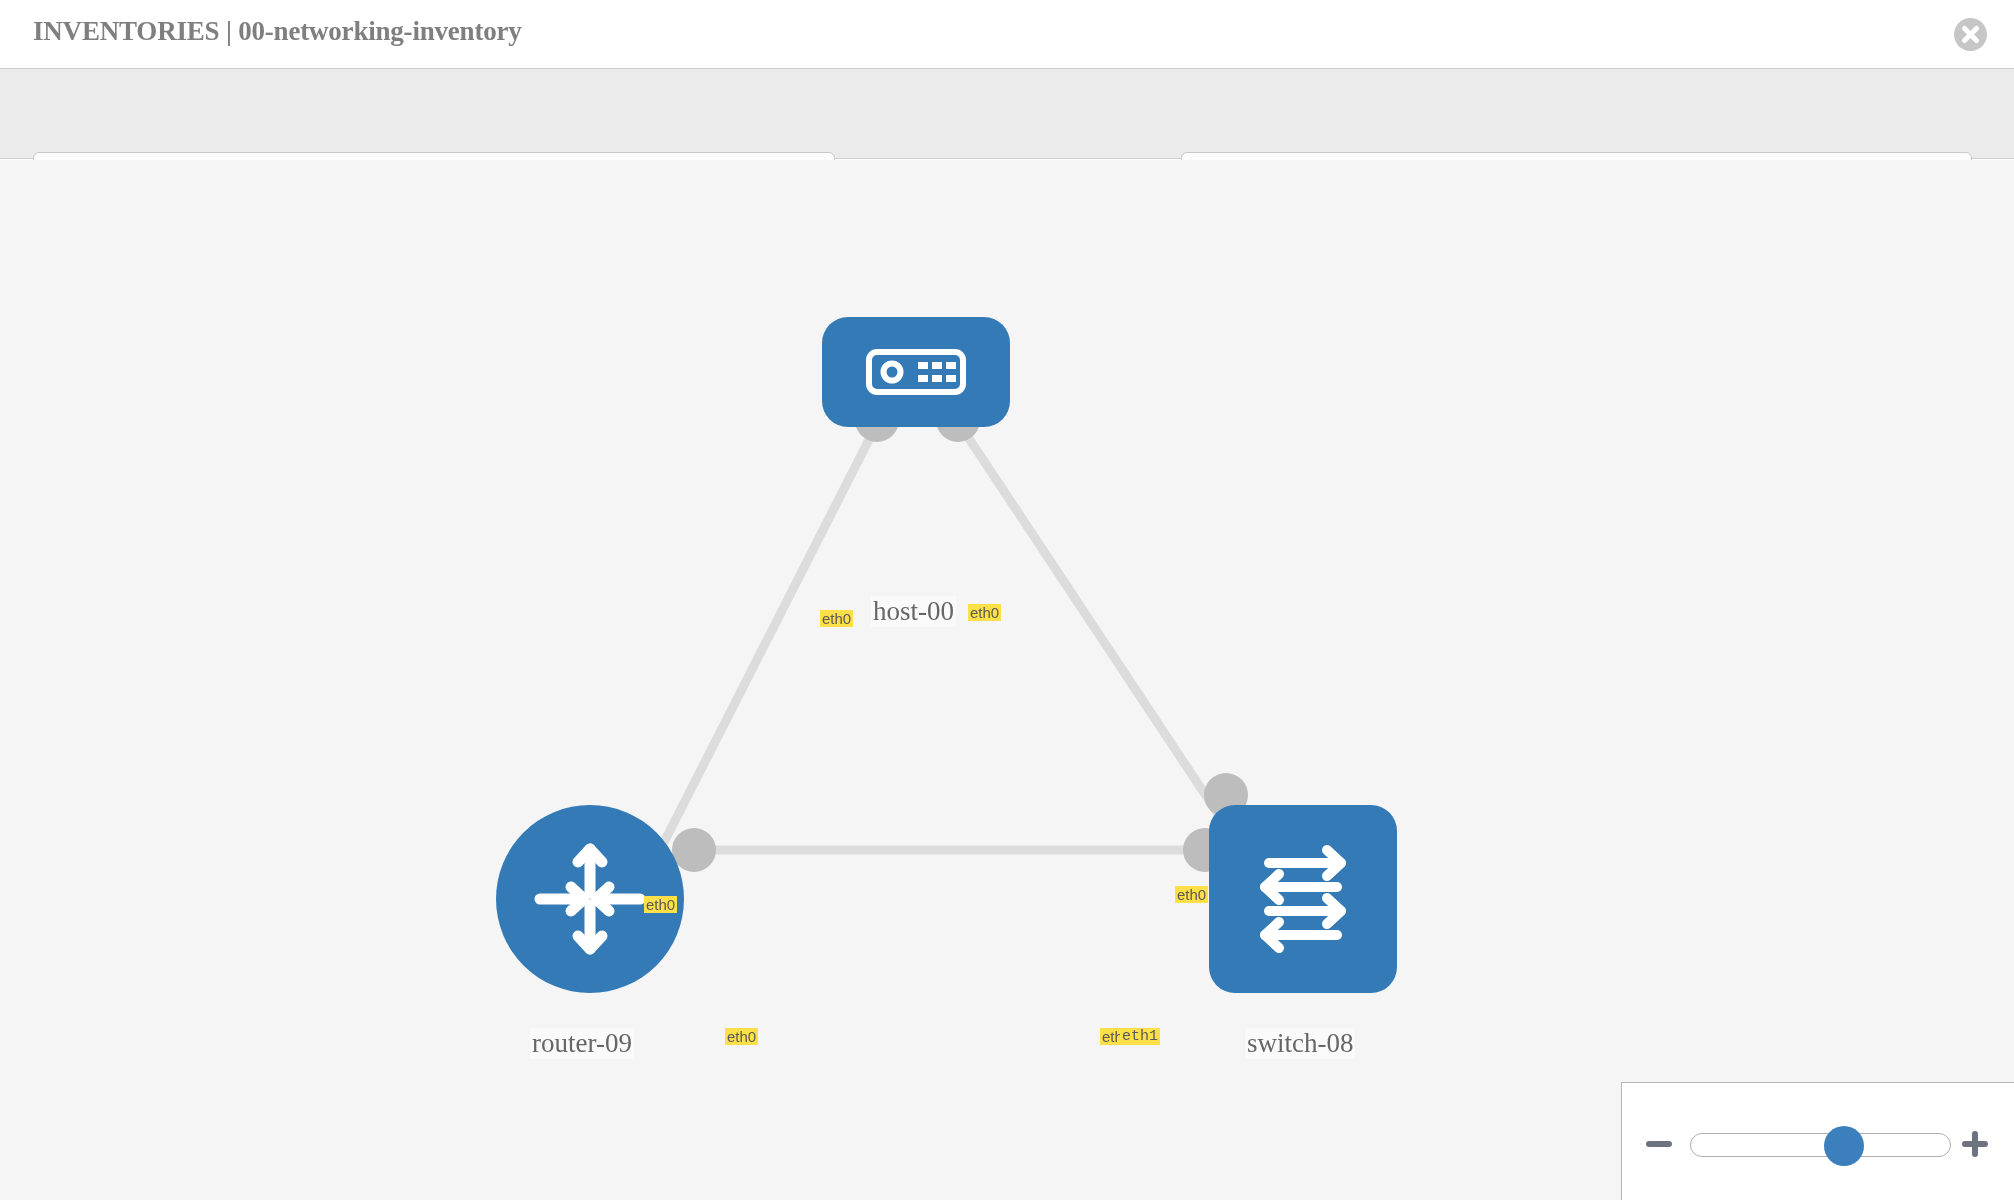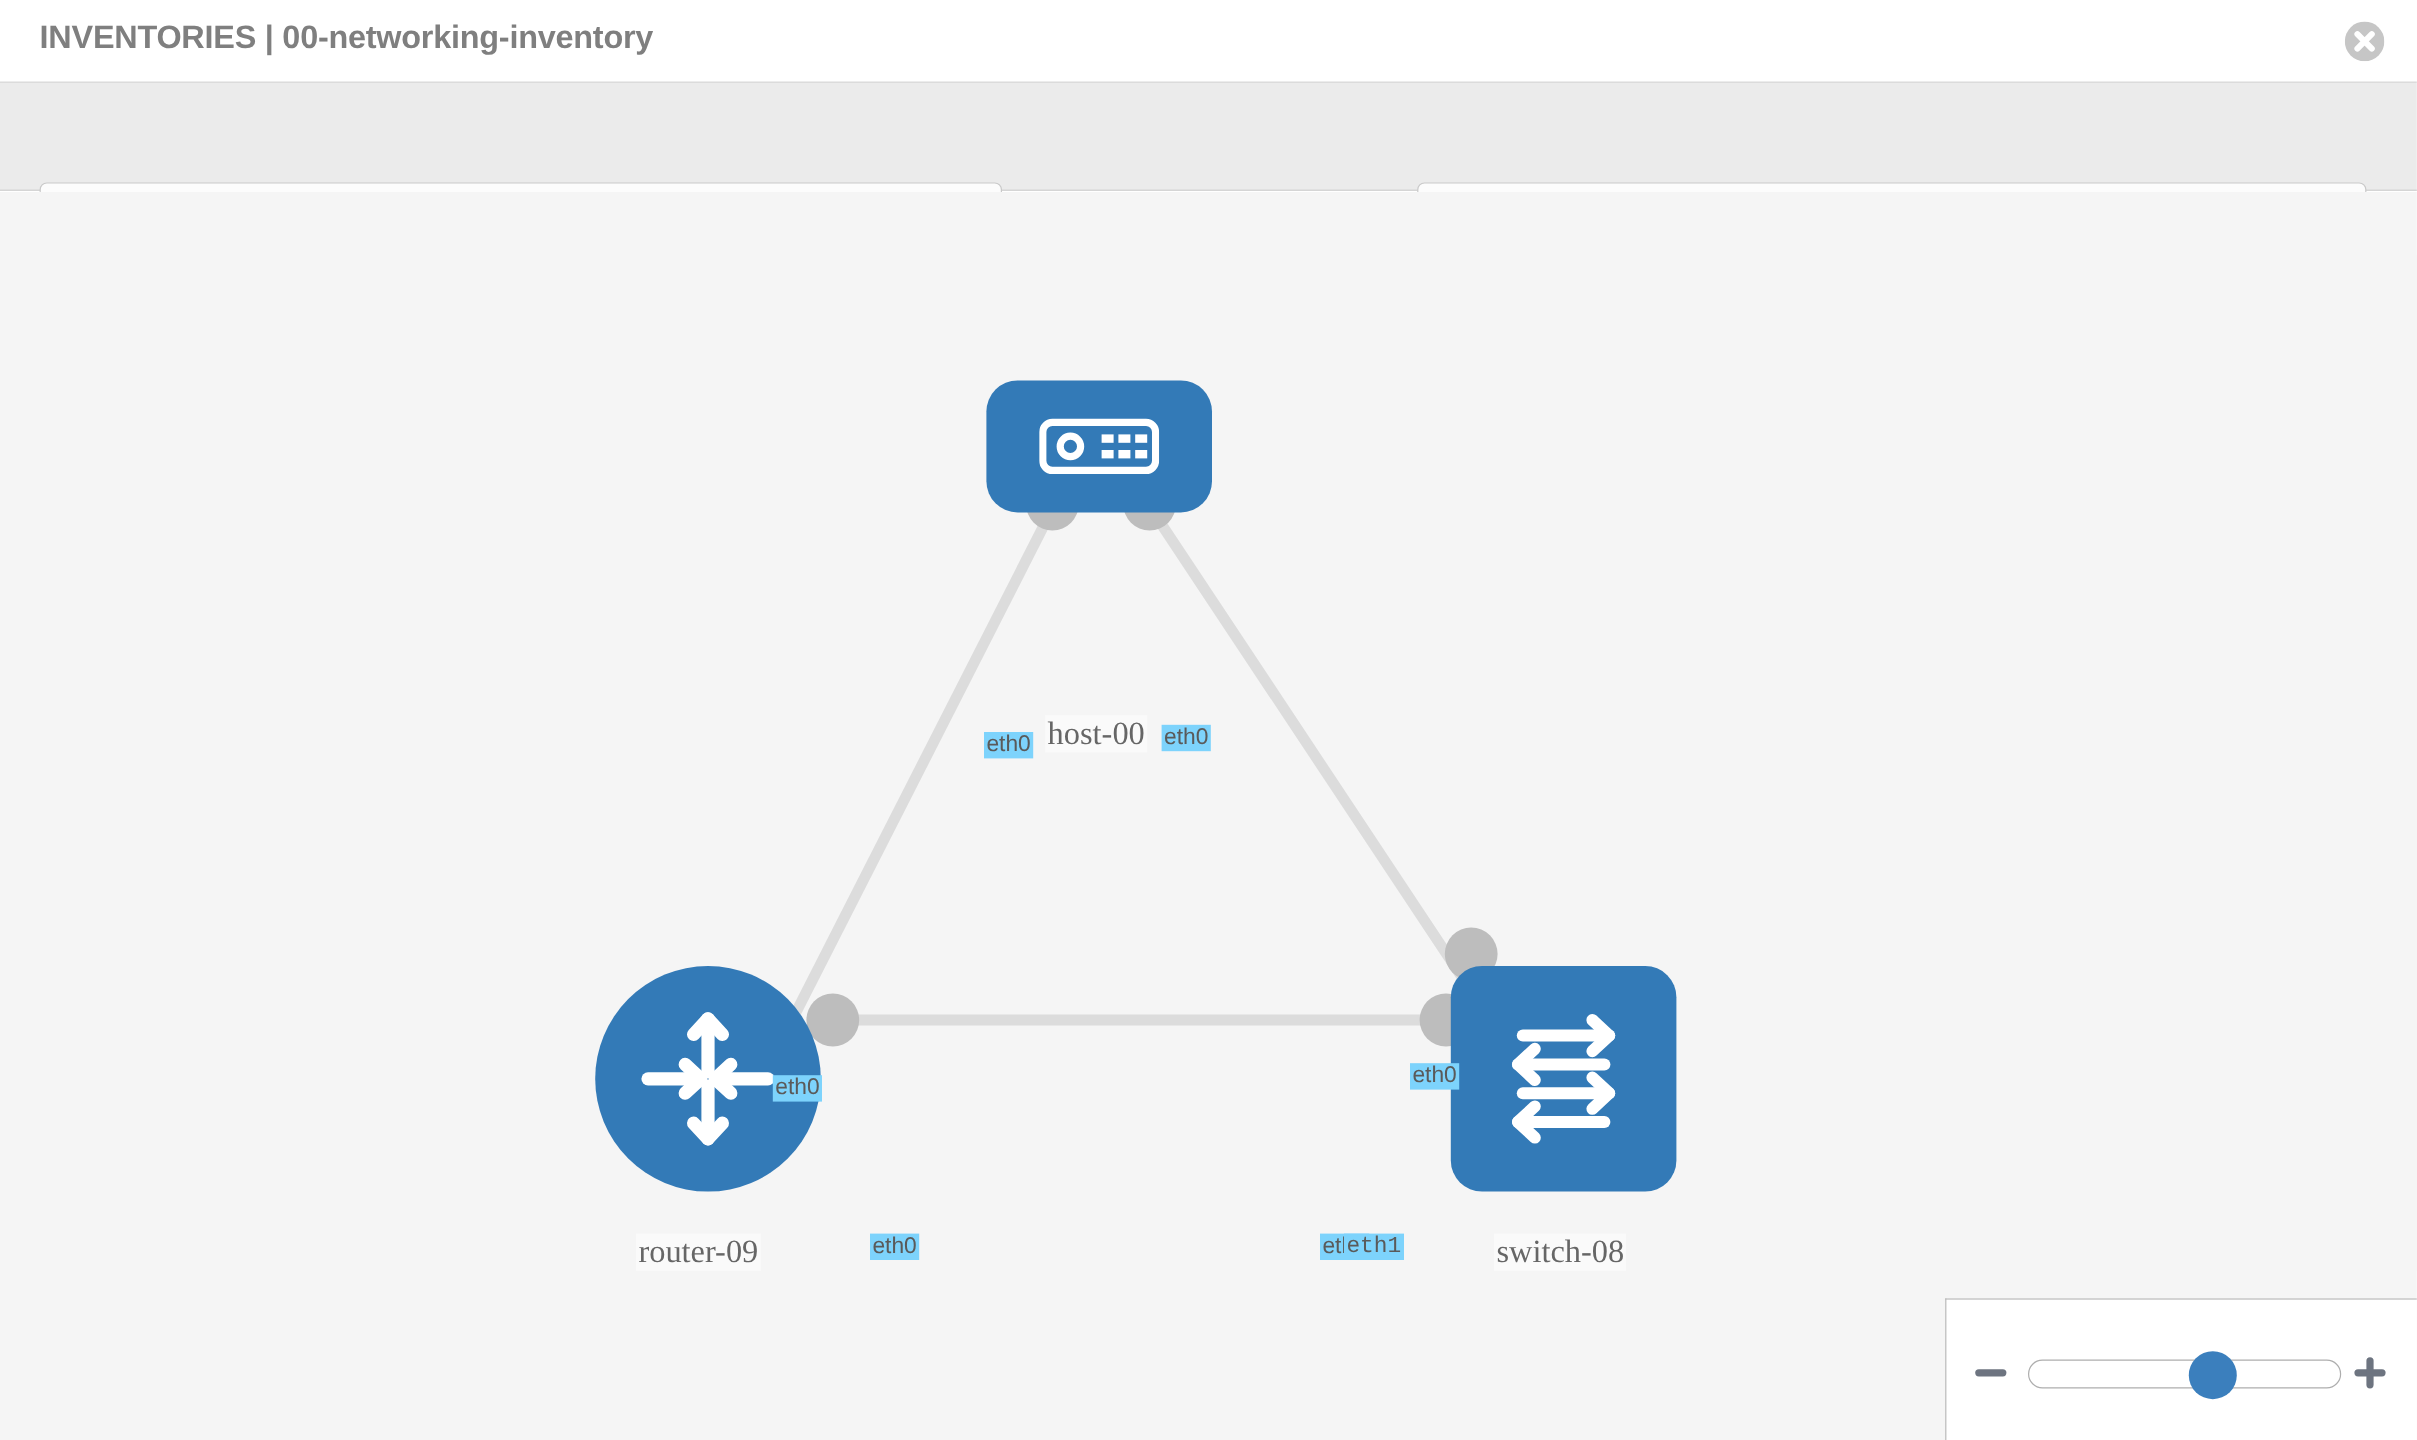--- a/index.html
+++ b/index.html
@@ -11,20 +11,21 @@
     background: #ffffff;
     font-family: "Liberation Sans", sans-serif;
   }
 
   
   #titlebar {
     position: absolute; left: 0; top: 0;
     width: 2014px; height: 69px;
     background: #ffffff;
     border-bottom: 1px solid #cfcfcf;
+    font-family: Liberation Serif, serif;
   }
   #page-title {
     position: absolute; left: 33px; top: 16px;
     font-size: 27px; font-weight: bold;
     letter-spacing: -0.2px;
     color: #7f7f7f;
     white-space: nowrap;
   }
   #close-btn {
     position: absolute; right: 27px; top: 18px;
@@ -107,22 +108,22 @@
   .nub {
     position: absolute;
     background: #bdbdbd;
     border-radius: 50%;
     width: 44px; height: 44px;
   }
 
   
   .if-label {
     position: absolute;
-    font-size: 19px; color: #5a5a5a;
-    background: #7dd3fc;
+    font-size: 15px; color: #5a5a5a;
+    background: #fde047;
     white-space: nowrap;
     padding: 0 2px;
     line-height: 1.15;
   }
 
   
   #zoom-panel {
     position: absolute; left: 1621px; top: 1082px;
     width: 393px; height: 118px;
     background: #ffffff;

